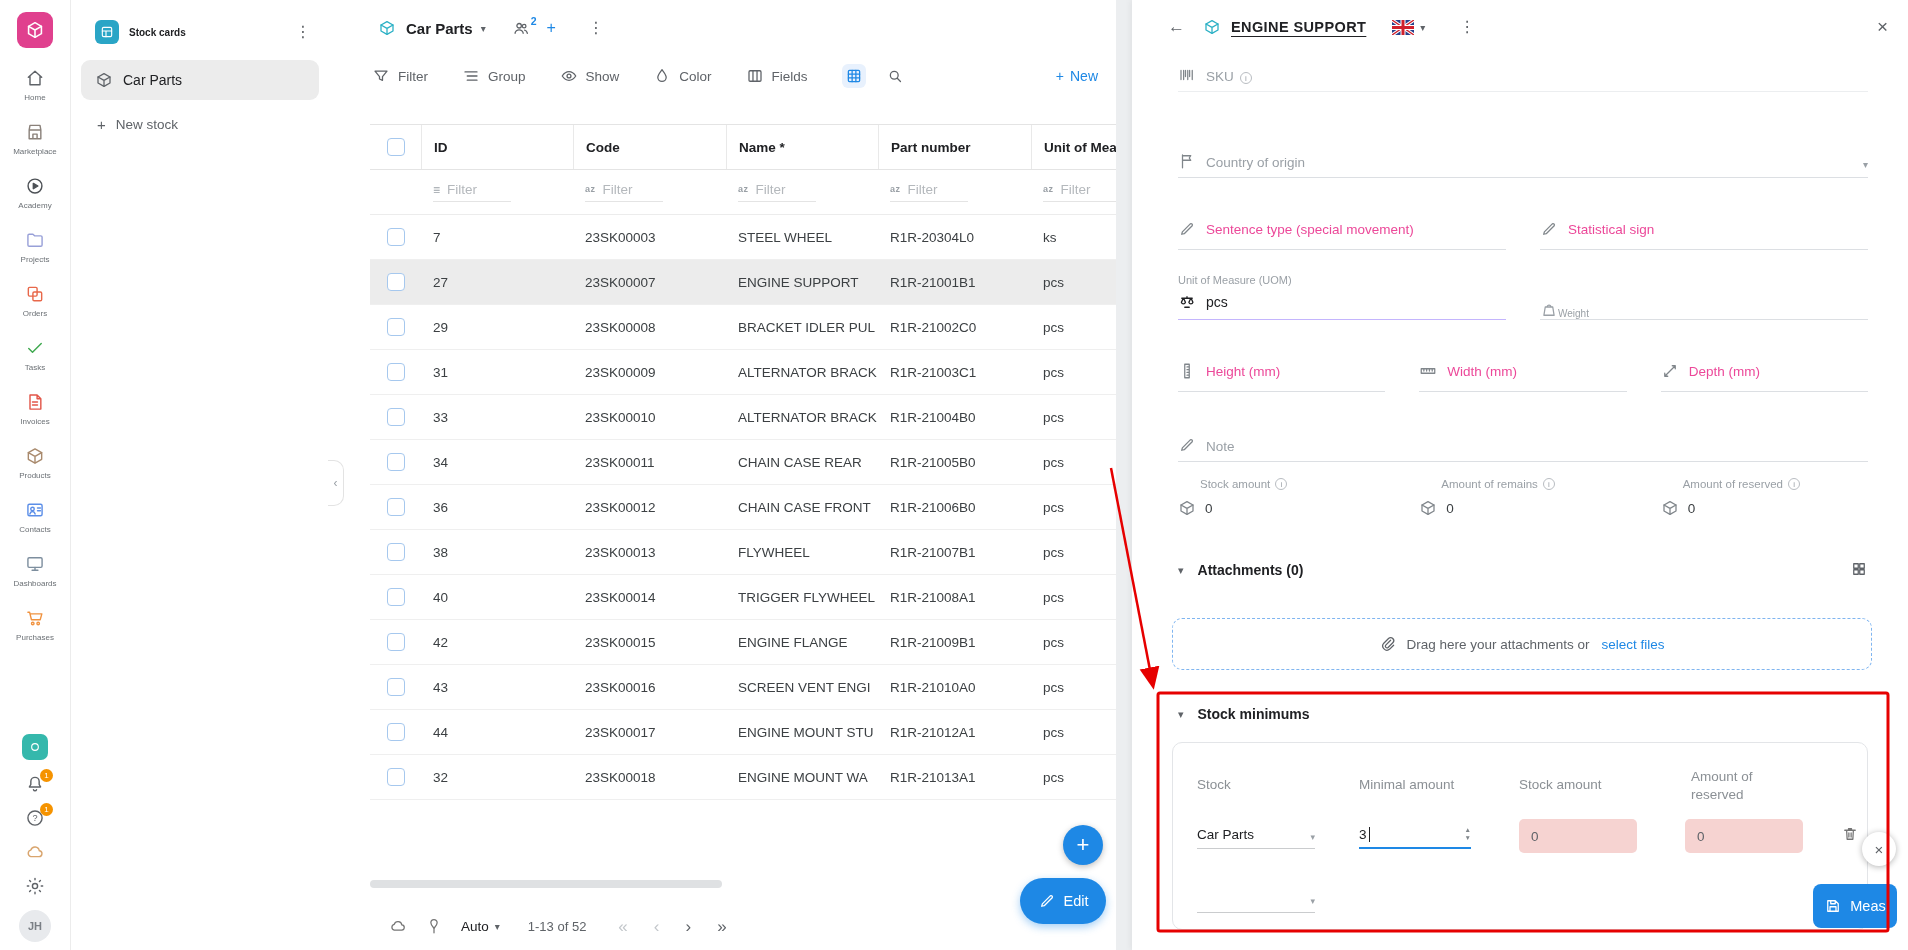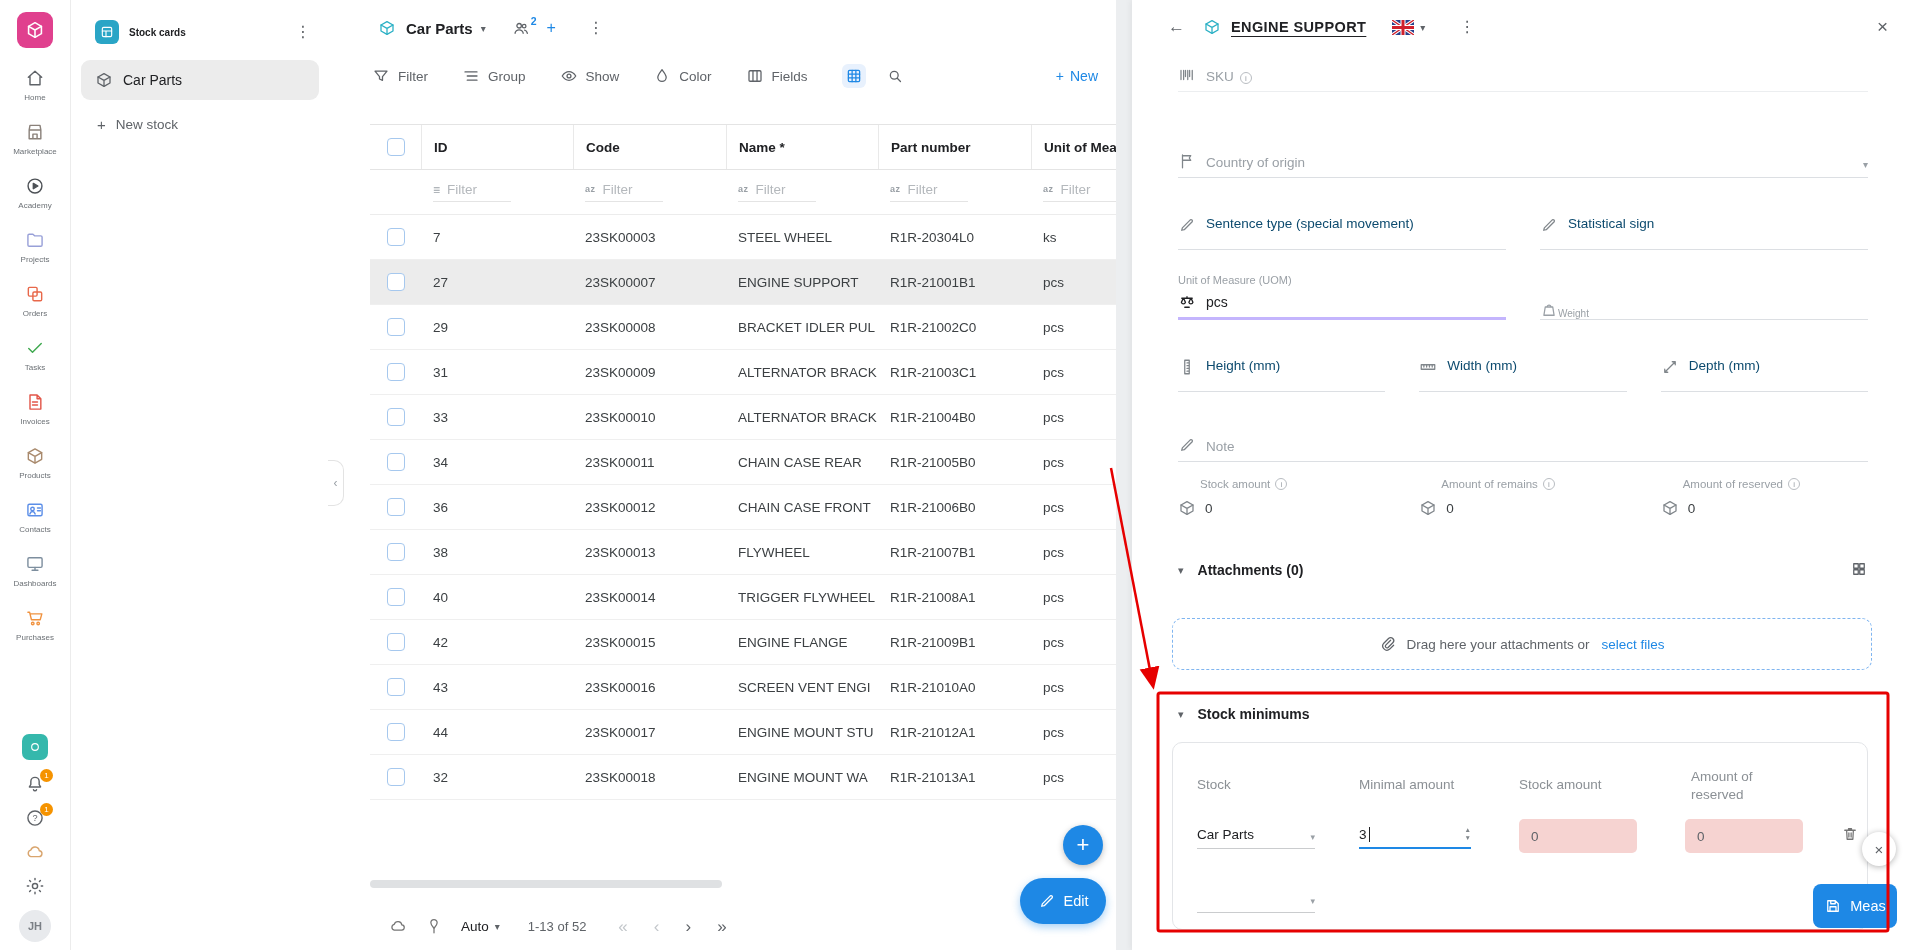--- a/index.html
+++ b/index.html
@@ -82,24 +82,24 @@
 .d-flag{margin-left:26px;cursor:pointer;display:flex;align-items:center;gap:6px}
 .d-header .kebab{margin-left:28px}
 .d-close{margin-left:auto;font-size:19px;color:#5f6368;cursor:pointer}
 .fld{position:absolute;left:46px;right:40px;display:flex;align-items:flex-end;border-bottom:1px solid #dcdfe3;padding-bottom:7px;color:#9aa0a6;font-size:13.5px;height:34px}
 .fld .fic-l,.fld2 .fic-l{margin-right:10px;color:#80868b;flex:none}
 .chevr{margin-left:auto;color:#9aa0a6;font-size:10px;cursor:pointer}
 .f-sku{top:58px;border-bottom-color:#eceef0}
 .f-country{top:144px;cursor:pointer}
 .frow{position:absolute;left:46px;right:40px;display:flex;gap:34px}
 .frow3{}
-.fld2{flex:1;display:flex;align-items:flex-start;border-bottom:1px solid #dcdfe3;padding-bottom:7px;color:#0c4a6e;font-size:13.5px;height:34px}
+.fld2{flex:1;display:flex;align-items:center;border-bottom:1px solid #dcdfe3;padding-bottom:7px;color:#ec4899;font-size:13.5px;height:34px}
 .r-sent{top:216px}
 .r-uom{top:274px}
-.uomfld{flex:1;border-bottom:3px solid #c4b5fd;height:46px}
+.uomfld{flex:1;border-bottom:1px solid #c4b5fd;height:46px}
 .minilbl{font-size:11px;color:#9aa0a6;display:block}
 .uomval{display:flex;align-items:center;gap:10px;color:#202124;font-size:14px;margin-top:7px}
 .wfld{flex:1;display:flex;align-items:flex-end;border-bottom:1px solid #dcdfe3;color:#9aa0a6;font-size:10px;height:46px}
 .r-dims{top:358px}
 .f-note{top:428px}
 .r-stats{top:478px}
 .statfld{flex:1}
 .statlbl{font-size:11.5px;color:#9aa0a6;display:flex;align-items:center;gap:5px;margin-left:22px}
 .statval{display:flex;align-items:center;gap:9px;color:#202124;font-size:13.5px;margin-top:9px;color:#3c4043}
 .statval .fic-l{color:#80868b}

